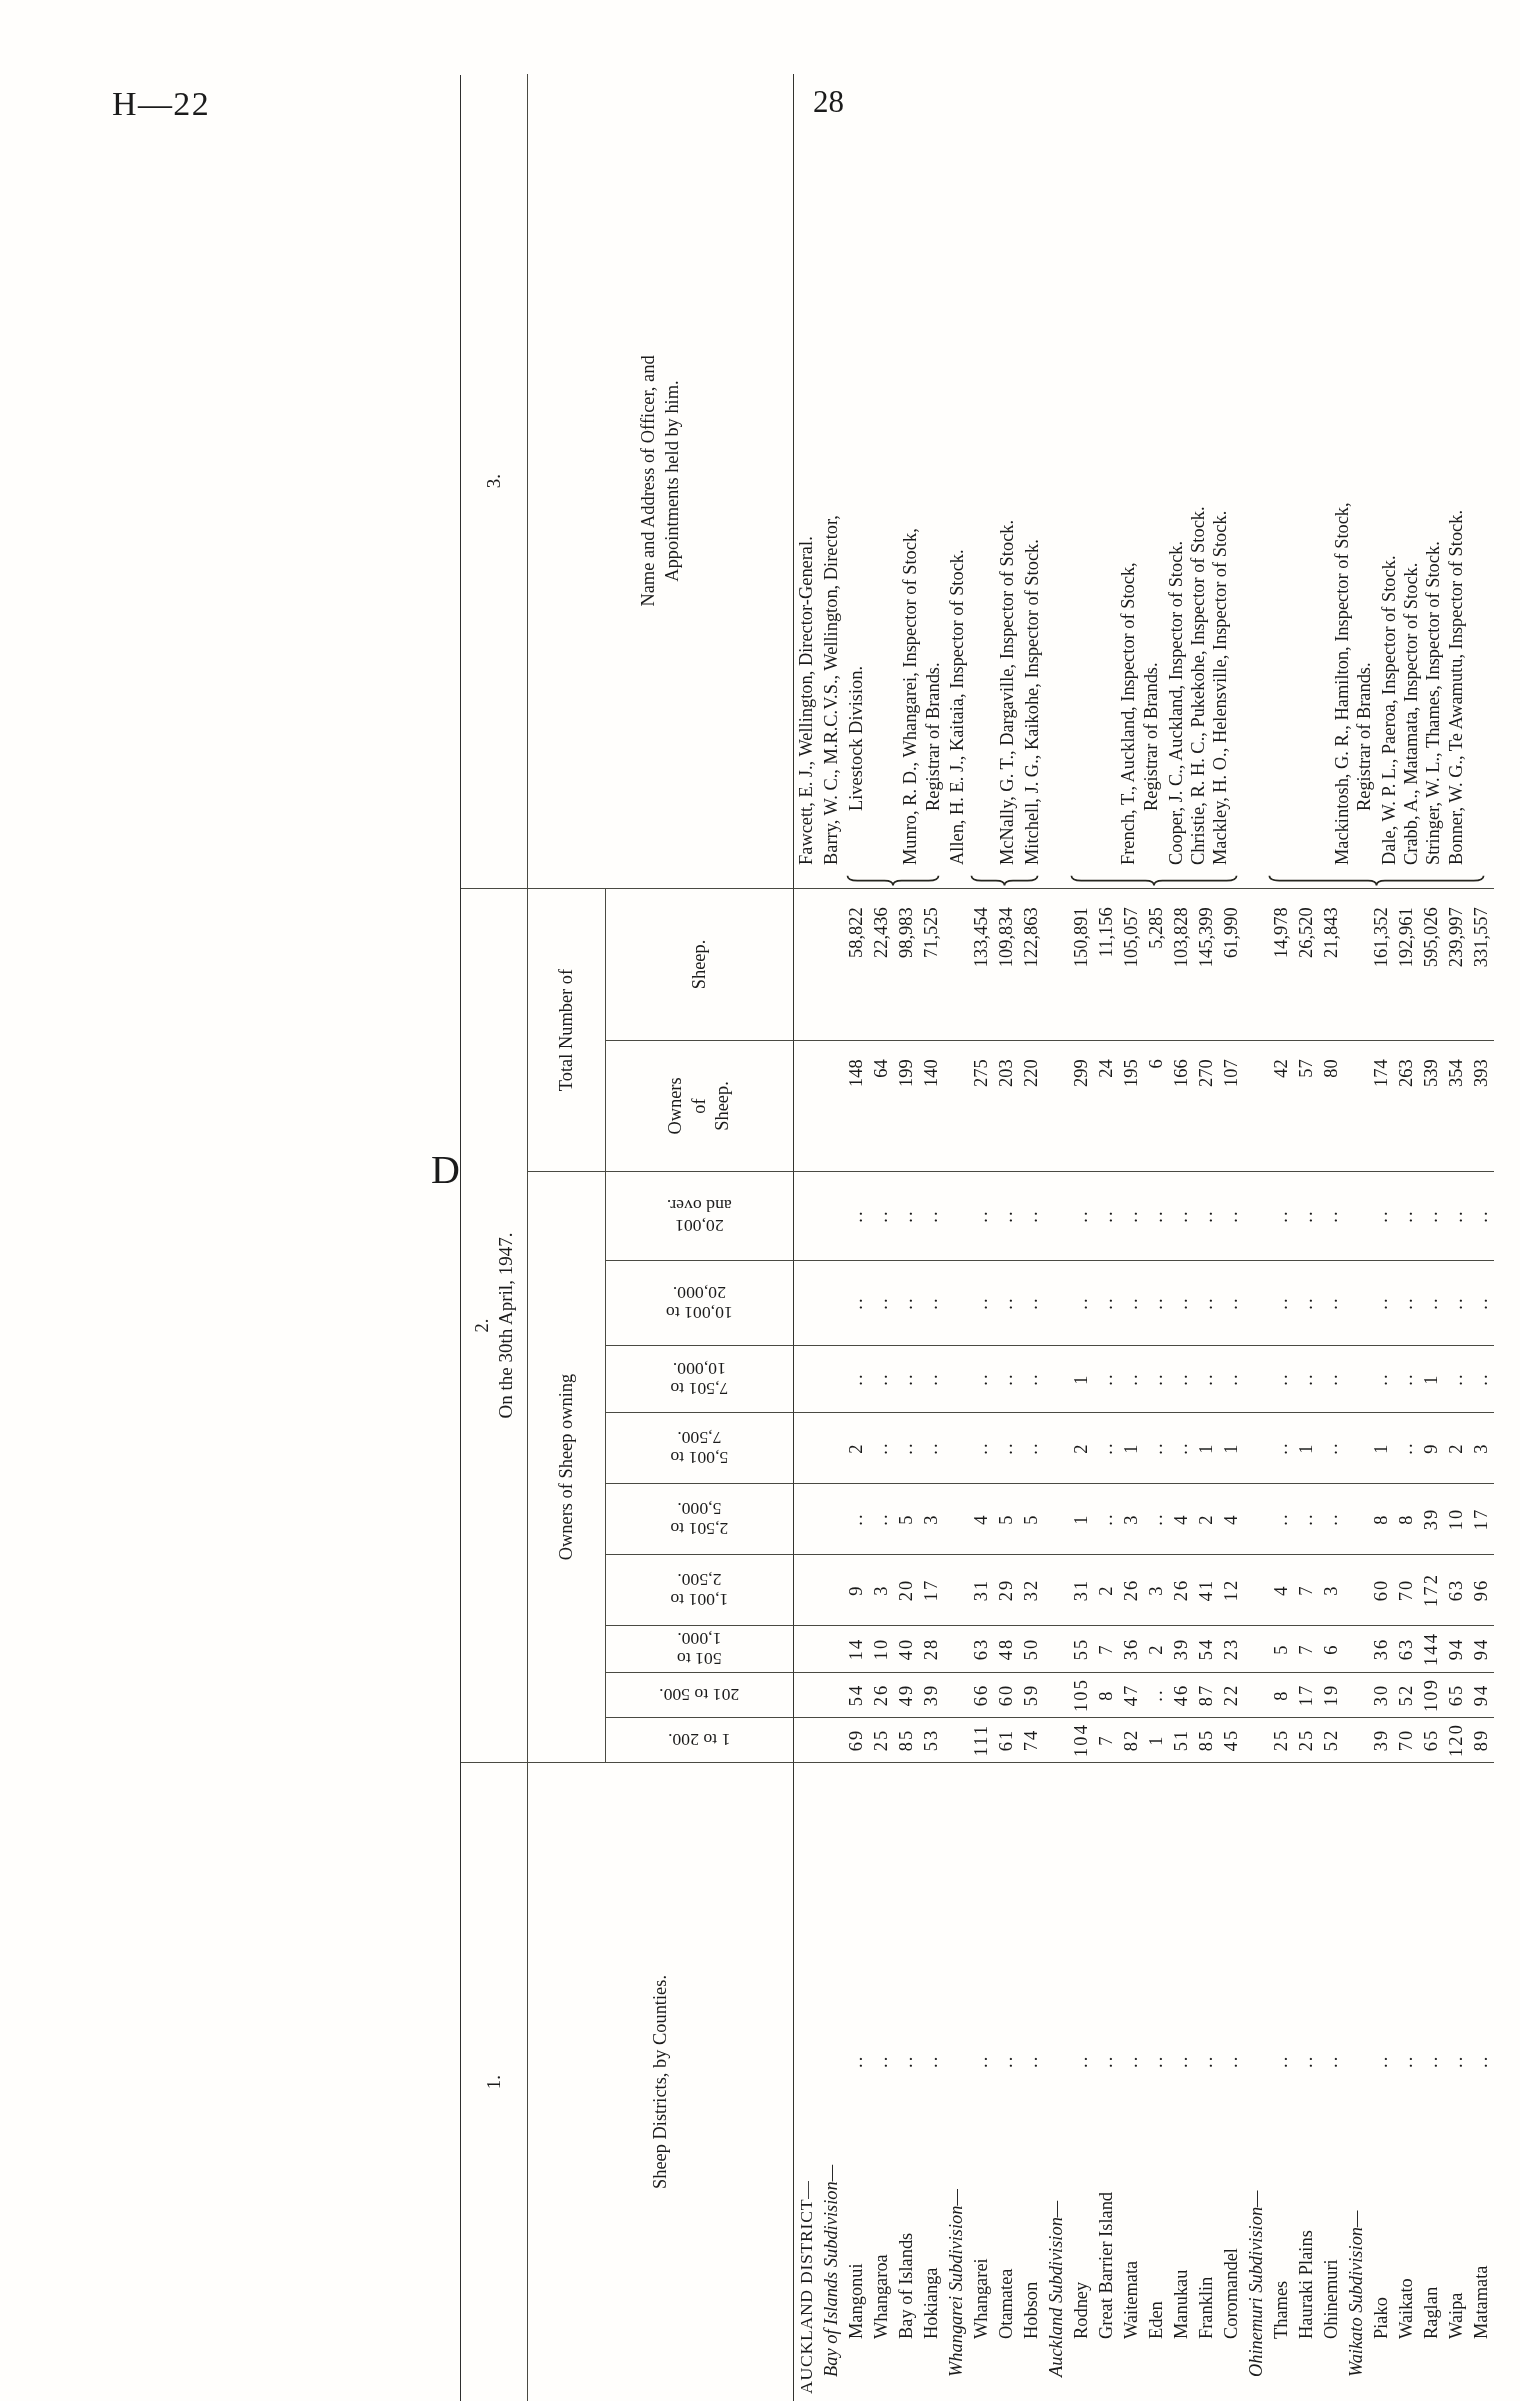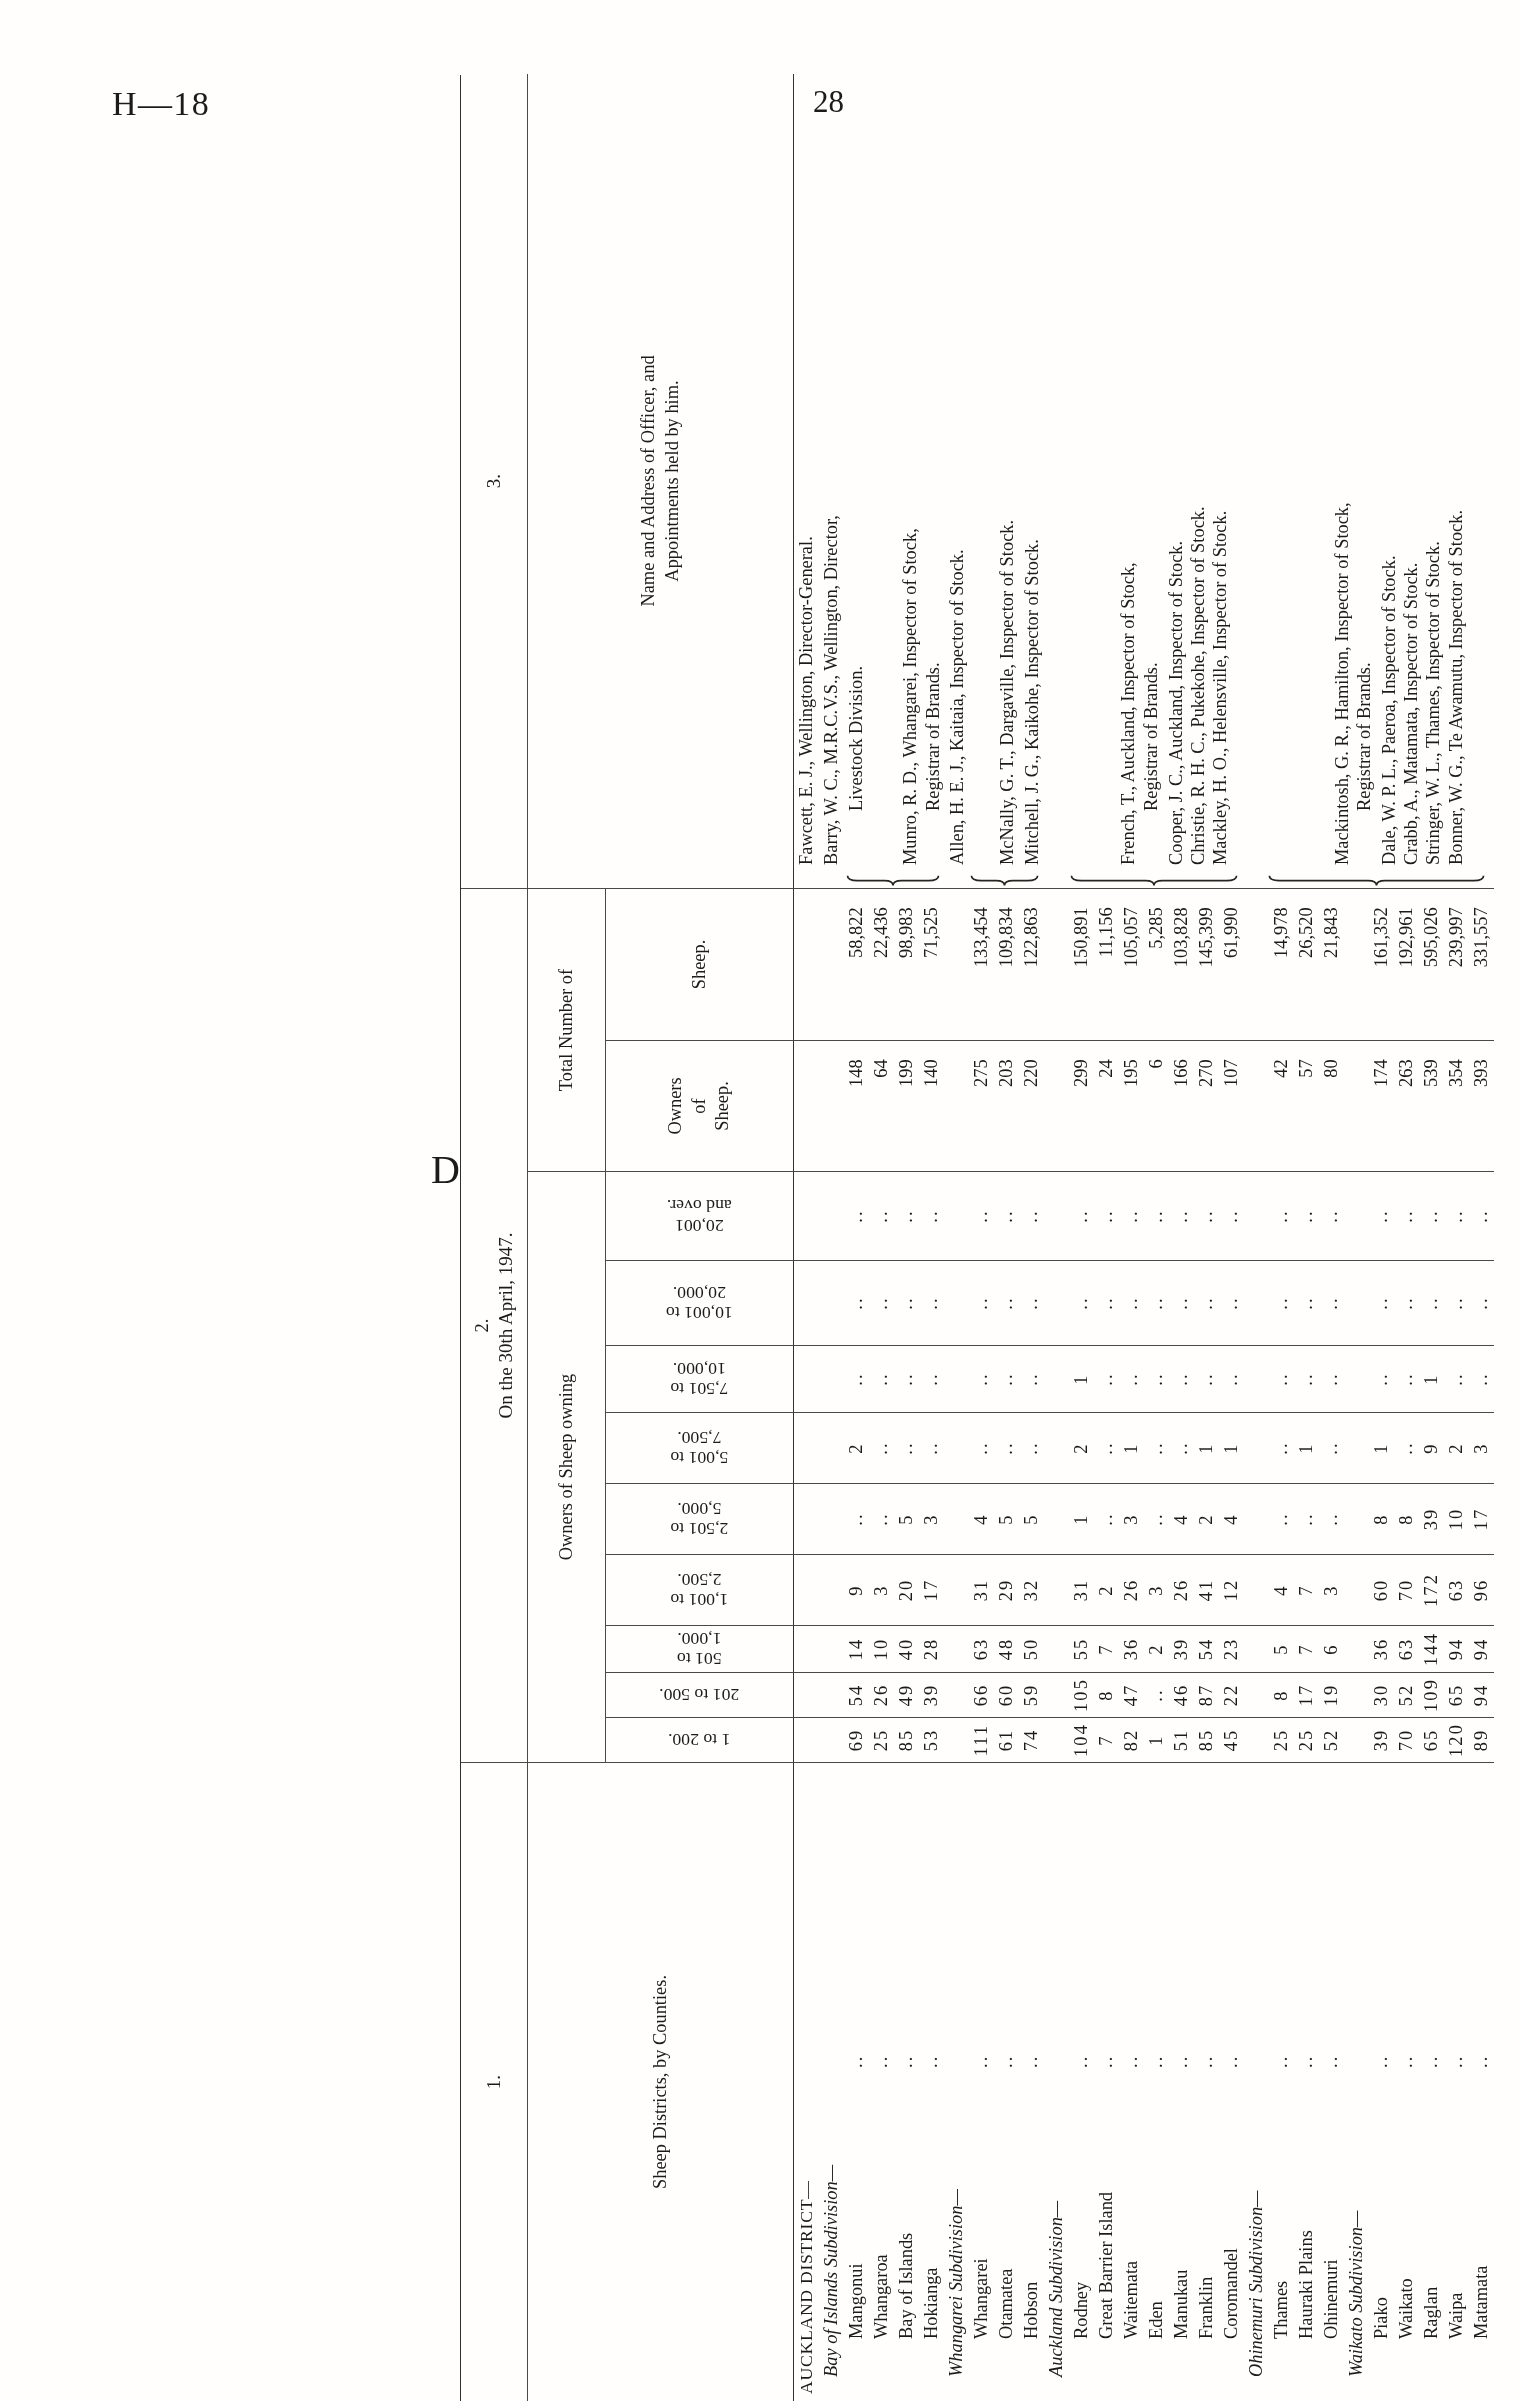--- a/index.html
+++ b/index.html
@@ -45,21 +45,21 @@
   .namescell{position:relative;font-size:18.4px;}
   .nameline{position:absolute;left:23px;white-space:nowrap;line-height:21px;}
   .nameline.indent{left:77px;}
   .brace{position:absolute;left:1.4px;}
   .dots{letter-spacing:2.1px;}
 </style>
 </head>
 <body>
 
 <div class="sheet">
-  <div class="pagemark docref">H—18</div>
+  <div class="pagemark docref">H—22</div>
   <div class="pagemark pageno">28</div>
   <div class="pagemark sig">D</div>
 
   <div class="rot">
     <div class="rtable" id="rtable">
         <div class="cell lbl bb" style="grid-area: 1 / 1 / span 1 / span 1;">
           <span>1.</span>
         </div>
         <div class="cell titlecell bb bl" style="grid-area: 1 / 2 / span 1 / span 11;">
           <span>2.</span>

